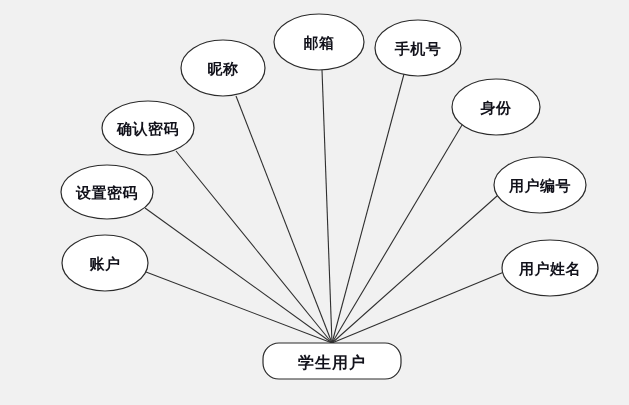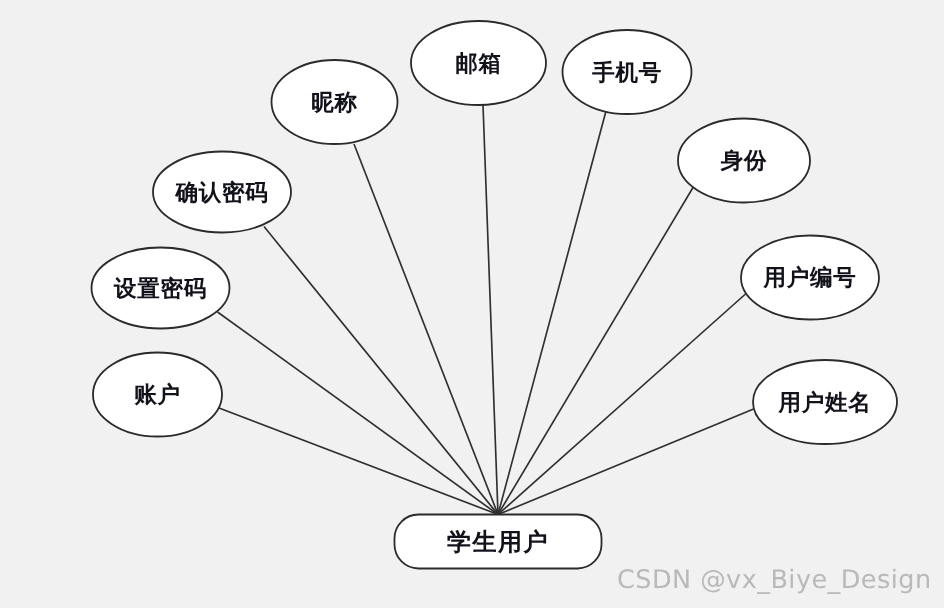--- a/index.html
+++ b/index.html
@@ -127,15 +127,14 @@
           <ellipse cx="550" cy="268" rx="48" ry="28" class="attr-ellipse"></ellipse>
           <text x="550" y="269" class="node-label">用户姓名</text>
         </g>
       </g>
     <g id="entity-group">
       <rect id="entity-rect" class="entity-rect" x="263" y="343" width="138" height="36" rx="16" ry="16"></rect>
       <text id="entity-text" class="entity-label" x="332" y="362">学生用户</text>
     </g>
   </svg>
 
-  <div class="watermark-text">CSDN @vx_Biye_Design</div>
 
 </div>
 
 </body></html>

